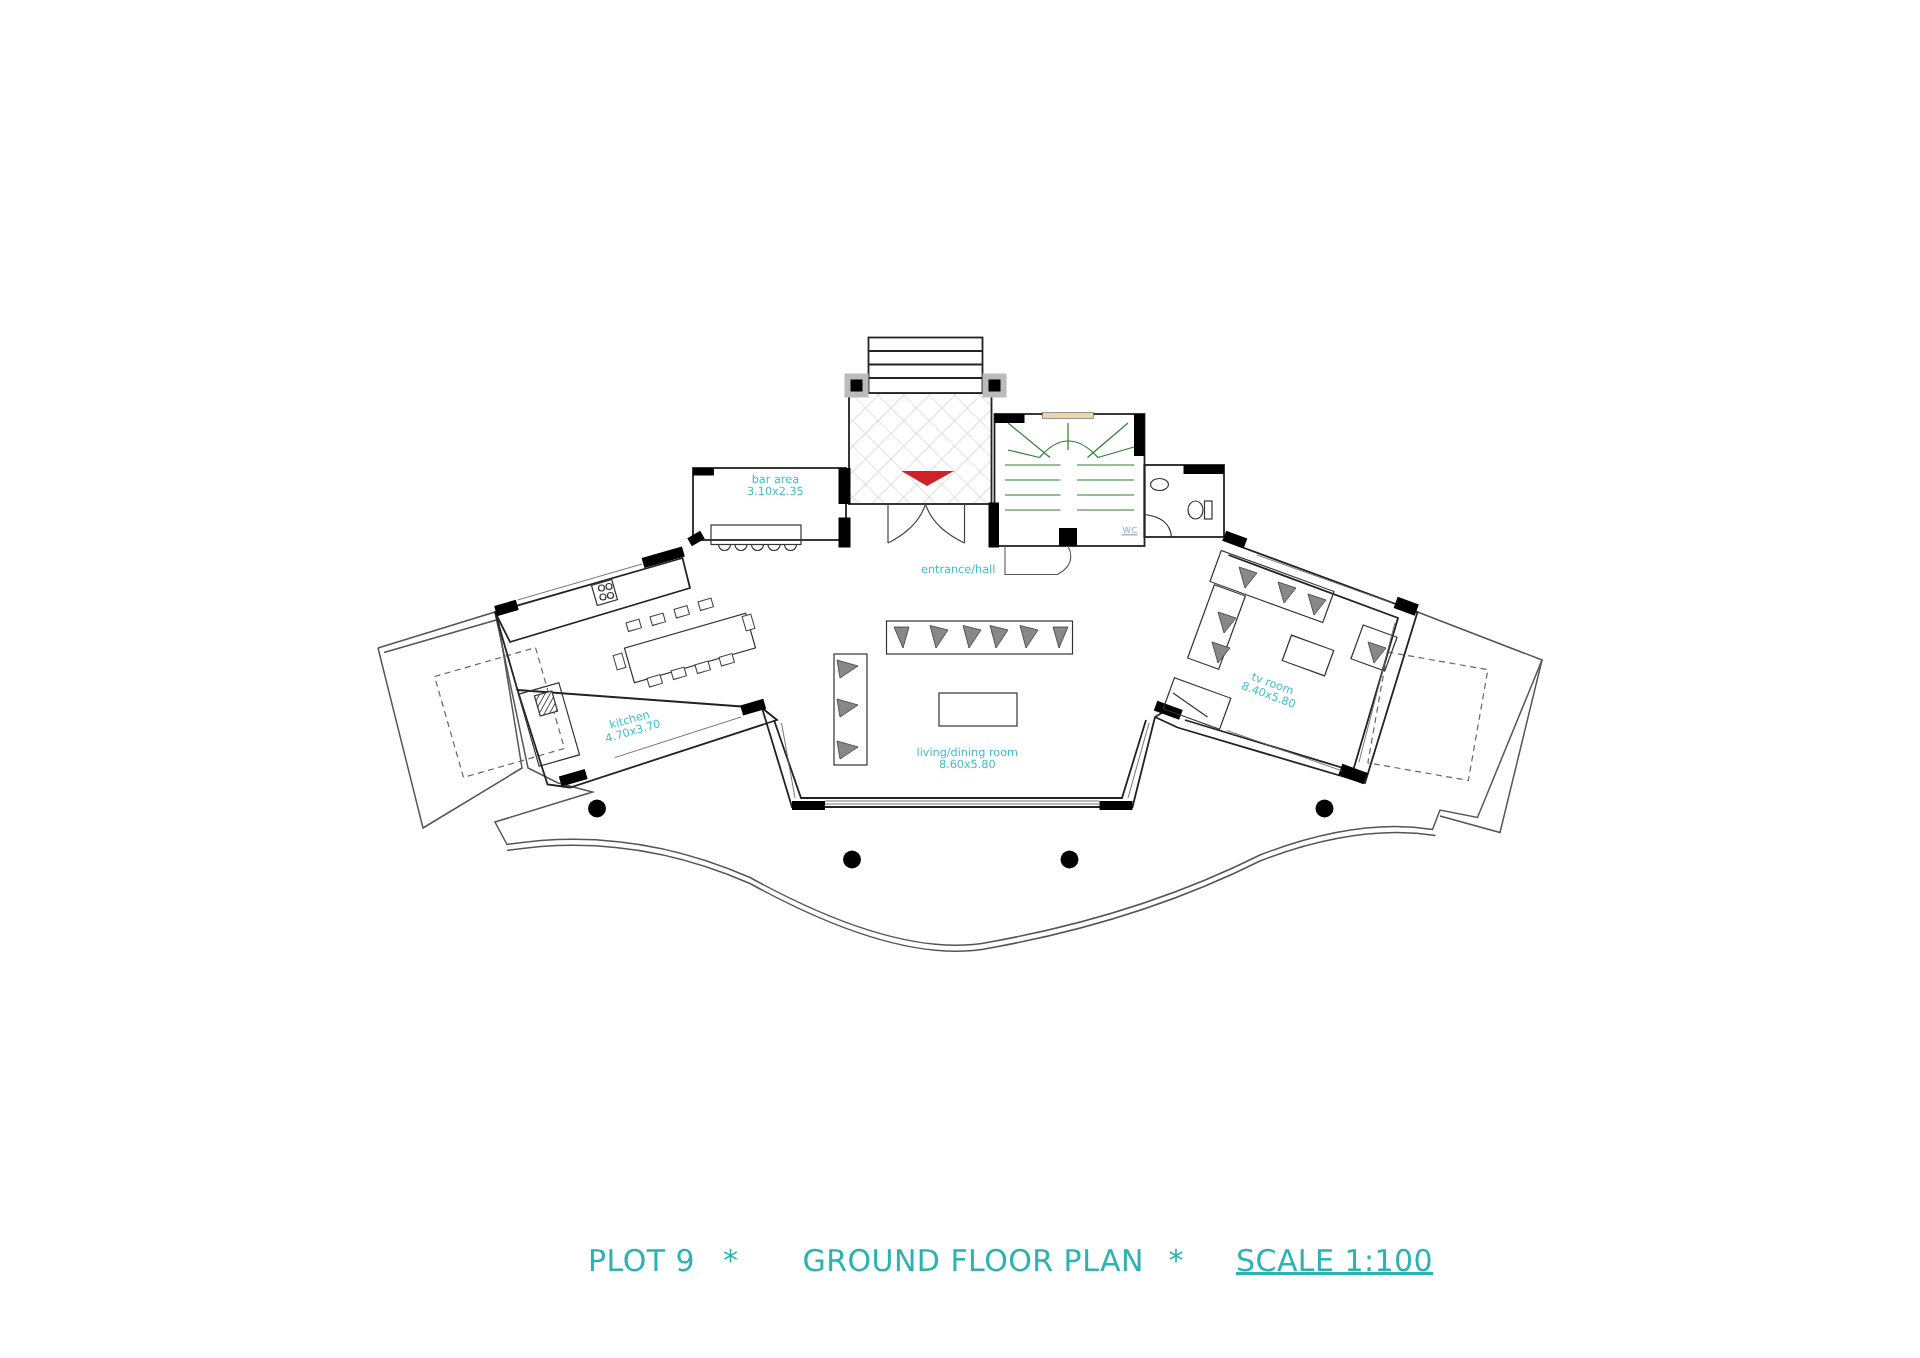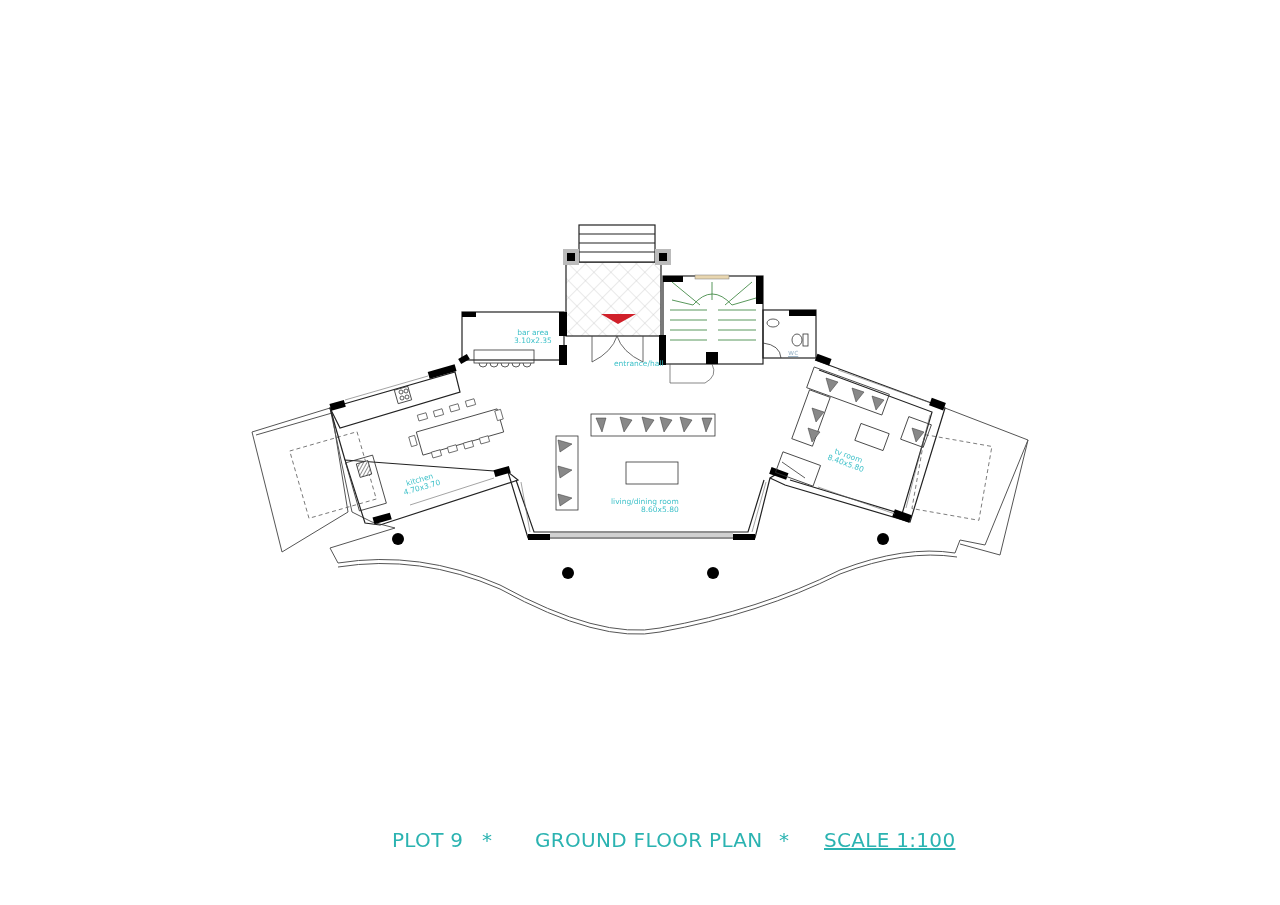--- a/index.html
+++ b/index.html
@@ -197,40 +197,40 @@
     <line x1="521" y1="482" x2="530" y2="532"></line>
     <line x1="766" y1="482" x2="752" y2="532"></line>
     <line x1="410" y1="505" x2="494" y2="478"></line>
     <line x1="818" y1="487" x2="895" y2="514"></line>
     <line x1="930" y1="415" x2="906" y2="508"></line>
     <line x1="838" y1="370" x2="928" y2="402"></line>
     <line x1="345" y1="400" x2="428" y2="376"></line>
   </g>
 </svg>
 
-<div class="lbl" style="left:498px; top:329px;margin-left:16px;">
+<div class="lbl" style="left:498px; top:316px;">
   <div>bar area</div>
   <div>3.10x2.35</div>
 </div>
-<div class="lbl" style="left:590px; top:360px;padding-left:24px;">
+<div class="lbl" style="left:590px; top:376px;padding-left:24px;">
   <div>entrance/hall</div>
 </div>
 <div class="lbl" style="left:402px; top:476px; transform:rotate(-16deg);">
   <div>kitchen</div>
   <div>4.70x3.70</div>
 </div>
-<div class="lbl" style="left:611px; top:498px;text-align:right;">
+<div class="lbl" style="left:611px; top:498px;">
   <div>living/dining room</div>
   <div>8.60x5.80</div>
 </div>
 <div class="lbl" style="left:828px; top:452px; transform:rotate(20deg);">
   <div>tv room</div>
   <div>8.40x5.80</div>
 </div>
-<div class="lbl" style="left:788px; top:349px; color:#9fb7c9;text-decoration:underline;">
+<div class="lbl" style="left:748px; top:349px; color:#9fb7c9;text-decoration:underline;">
   <div>wc</div>
 </div>
 
 <div class="caption" style="left:392px;">PLOT 9</div>
 <div class="caption" style="left:482px;">*</div>
 <div class="caption" style="left:535px;">GROUND FLOOR PLAN</div>
 <div class="caption" style="left:779px;">*</div>
 <div class="caption" style="left:824px;text-decoration:underline;">SCALE 1:100</div>
 
 </body></html>

